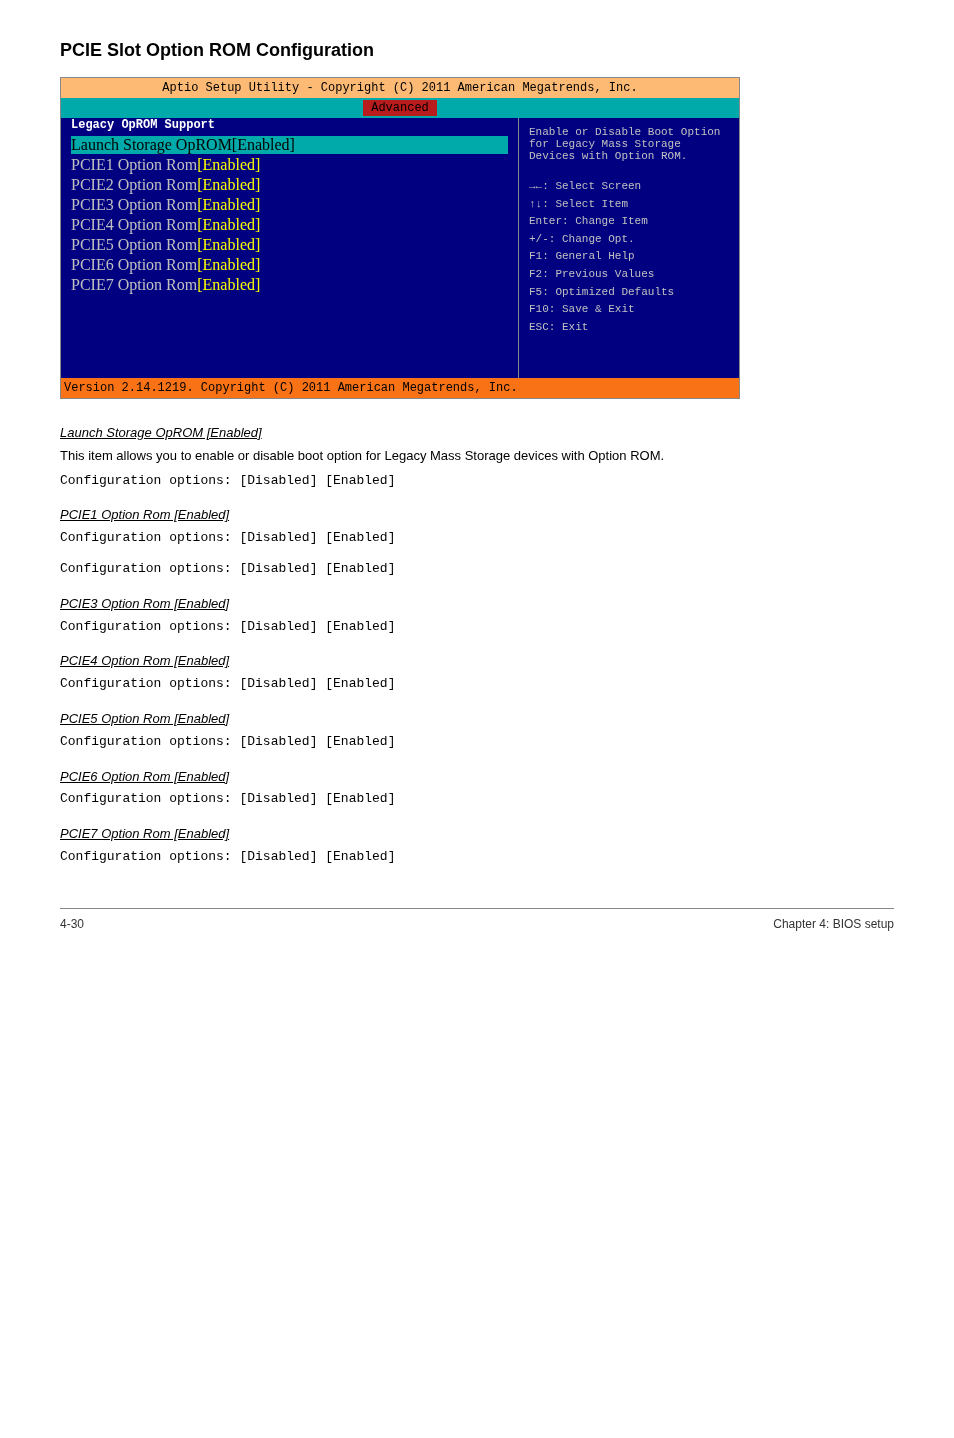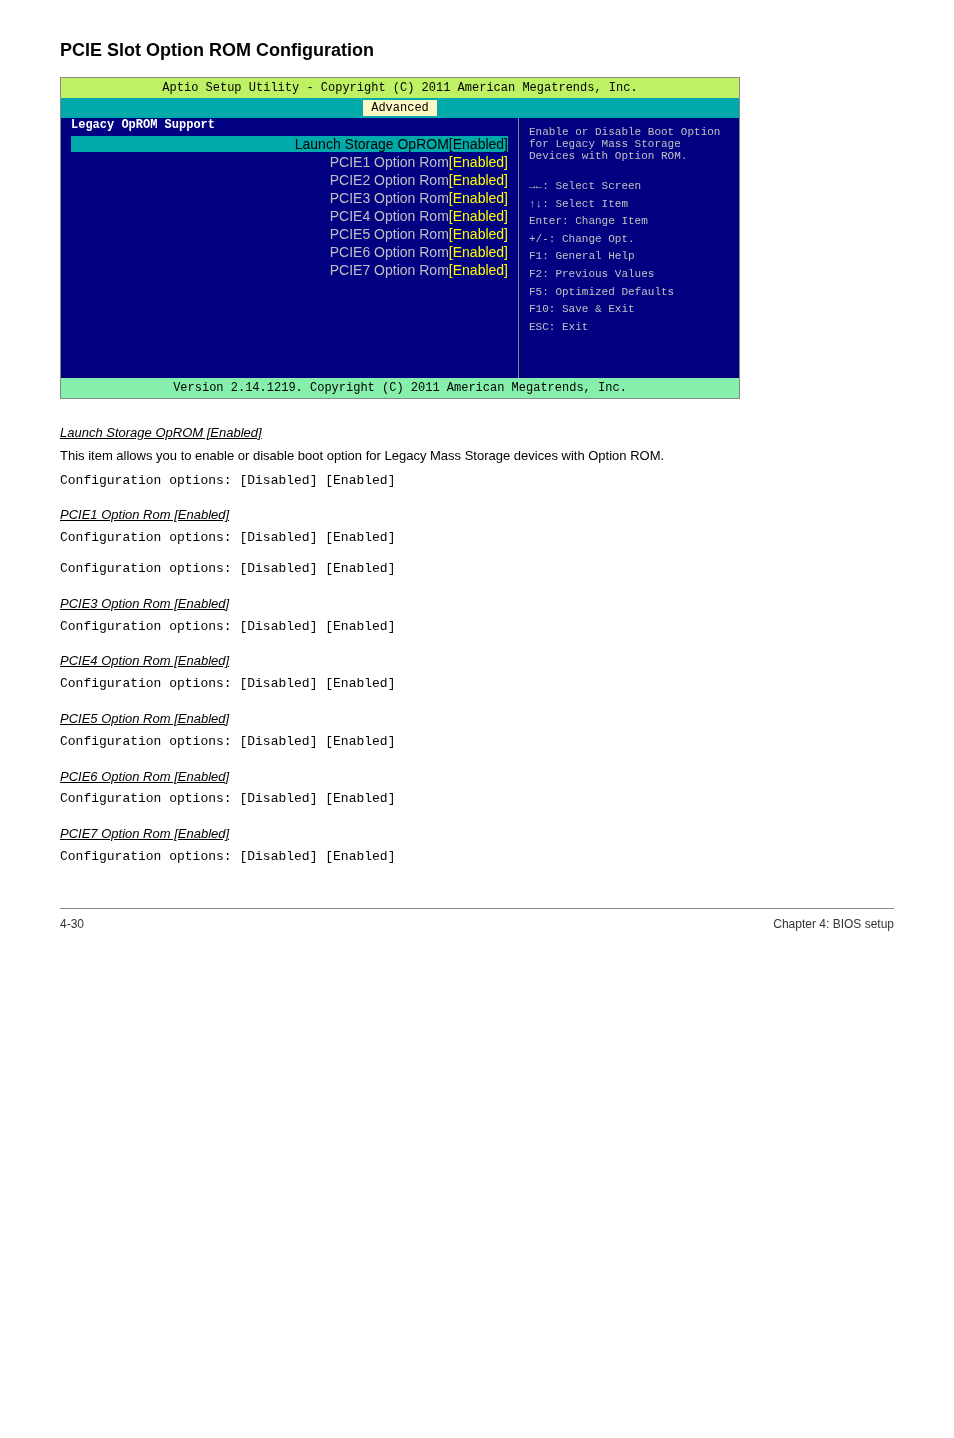--- a/index.html
+++ b/index.html
@@ -19,66 +19,66 @@
     }
     .bios-container {
       border: 1px solid #888;
       background: #000080;
       color: #c0c0c0;
       font-family: 'Courier New', Courier, monospace;
       font-size: 12px;
       width: 680px;
     }
     .bios-header {
-      background: #bef264;
+      background: #fdba74;
       color: #000;
       text-align: center;
       padding: 3px 6px;
       font-family: 'Courier New', Courier, monospace;
       font-size: 12px;
     }
     .bios-tab-row {
       background: #00aaaa;
       display: flex;
       justify-content: center;
       padding: 2px 0;
     }
     .bios-tab {
       color: #000;
       background: #00aaaa;
       padding: 1px 8px;
       font-family: 'Courier New', Courier, monospace;
       font-size: 12px;
     }
     .bios-tab.active {
-      background: #fef9c3;
+      background: #b91c1c;
       color: #000;
     }
     .bios-body {
       display: flex;
       min-height: 260px;
     }
     .bios-left {
       flex: 1;
       padding: 0 10px;
       border-right: 1px solid #888;
     }
     .bios-right {
       width: 220px;
       padding: 8px 10px;
       font-family: 'Courier New', Courier, monospace;
       font-size: 11px;
       color: #c0c0c0;
     }
     .bios-item {
       display: flex;
-      justify-content: flex-end;
+      justify-content: flex-start;
       margin-bottom: 2px;
-      font-family: Liberation Sans, sans-serif;
-      font-size: 14px;
+      font-family: Liberation Serif, serif;
+      font-size: 16px;
       color: #c0c0c0;
     }
     .bios-item.highlighted {
       background: #00aaaa;
       color: #000;
     }
     .bios-item-label {
       color: inherit;
     }
     .bios-item-value {
@@ -100,24 +100,24 @@
       color: #c0c0c0;
     }
     .bios-keys {
       margin-top: 16px;
       font-family: 'Courier New', Courier, monospace;
       font-size: 11px;
       color: #c0c0c0;
       line-height: 1.6;
     }
     .bios-footer {
-      background: #86efac;
-      color: #000;
-      text-align: center;
-      padding: 3px 12px;
+      background: #f97316;
+      color: #000;
+      text-align: left;
+      padding: 3px 3px;
       font-family: 'Courier New', Courier, monospace;
       font-size: 12px;
     }
     .doc-section {
       margin-top: 24px;
       line-height: 1.6;
     }
     .doc-item-title {
       font-style: italic;
       text-decoration: underline;

